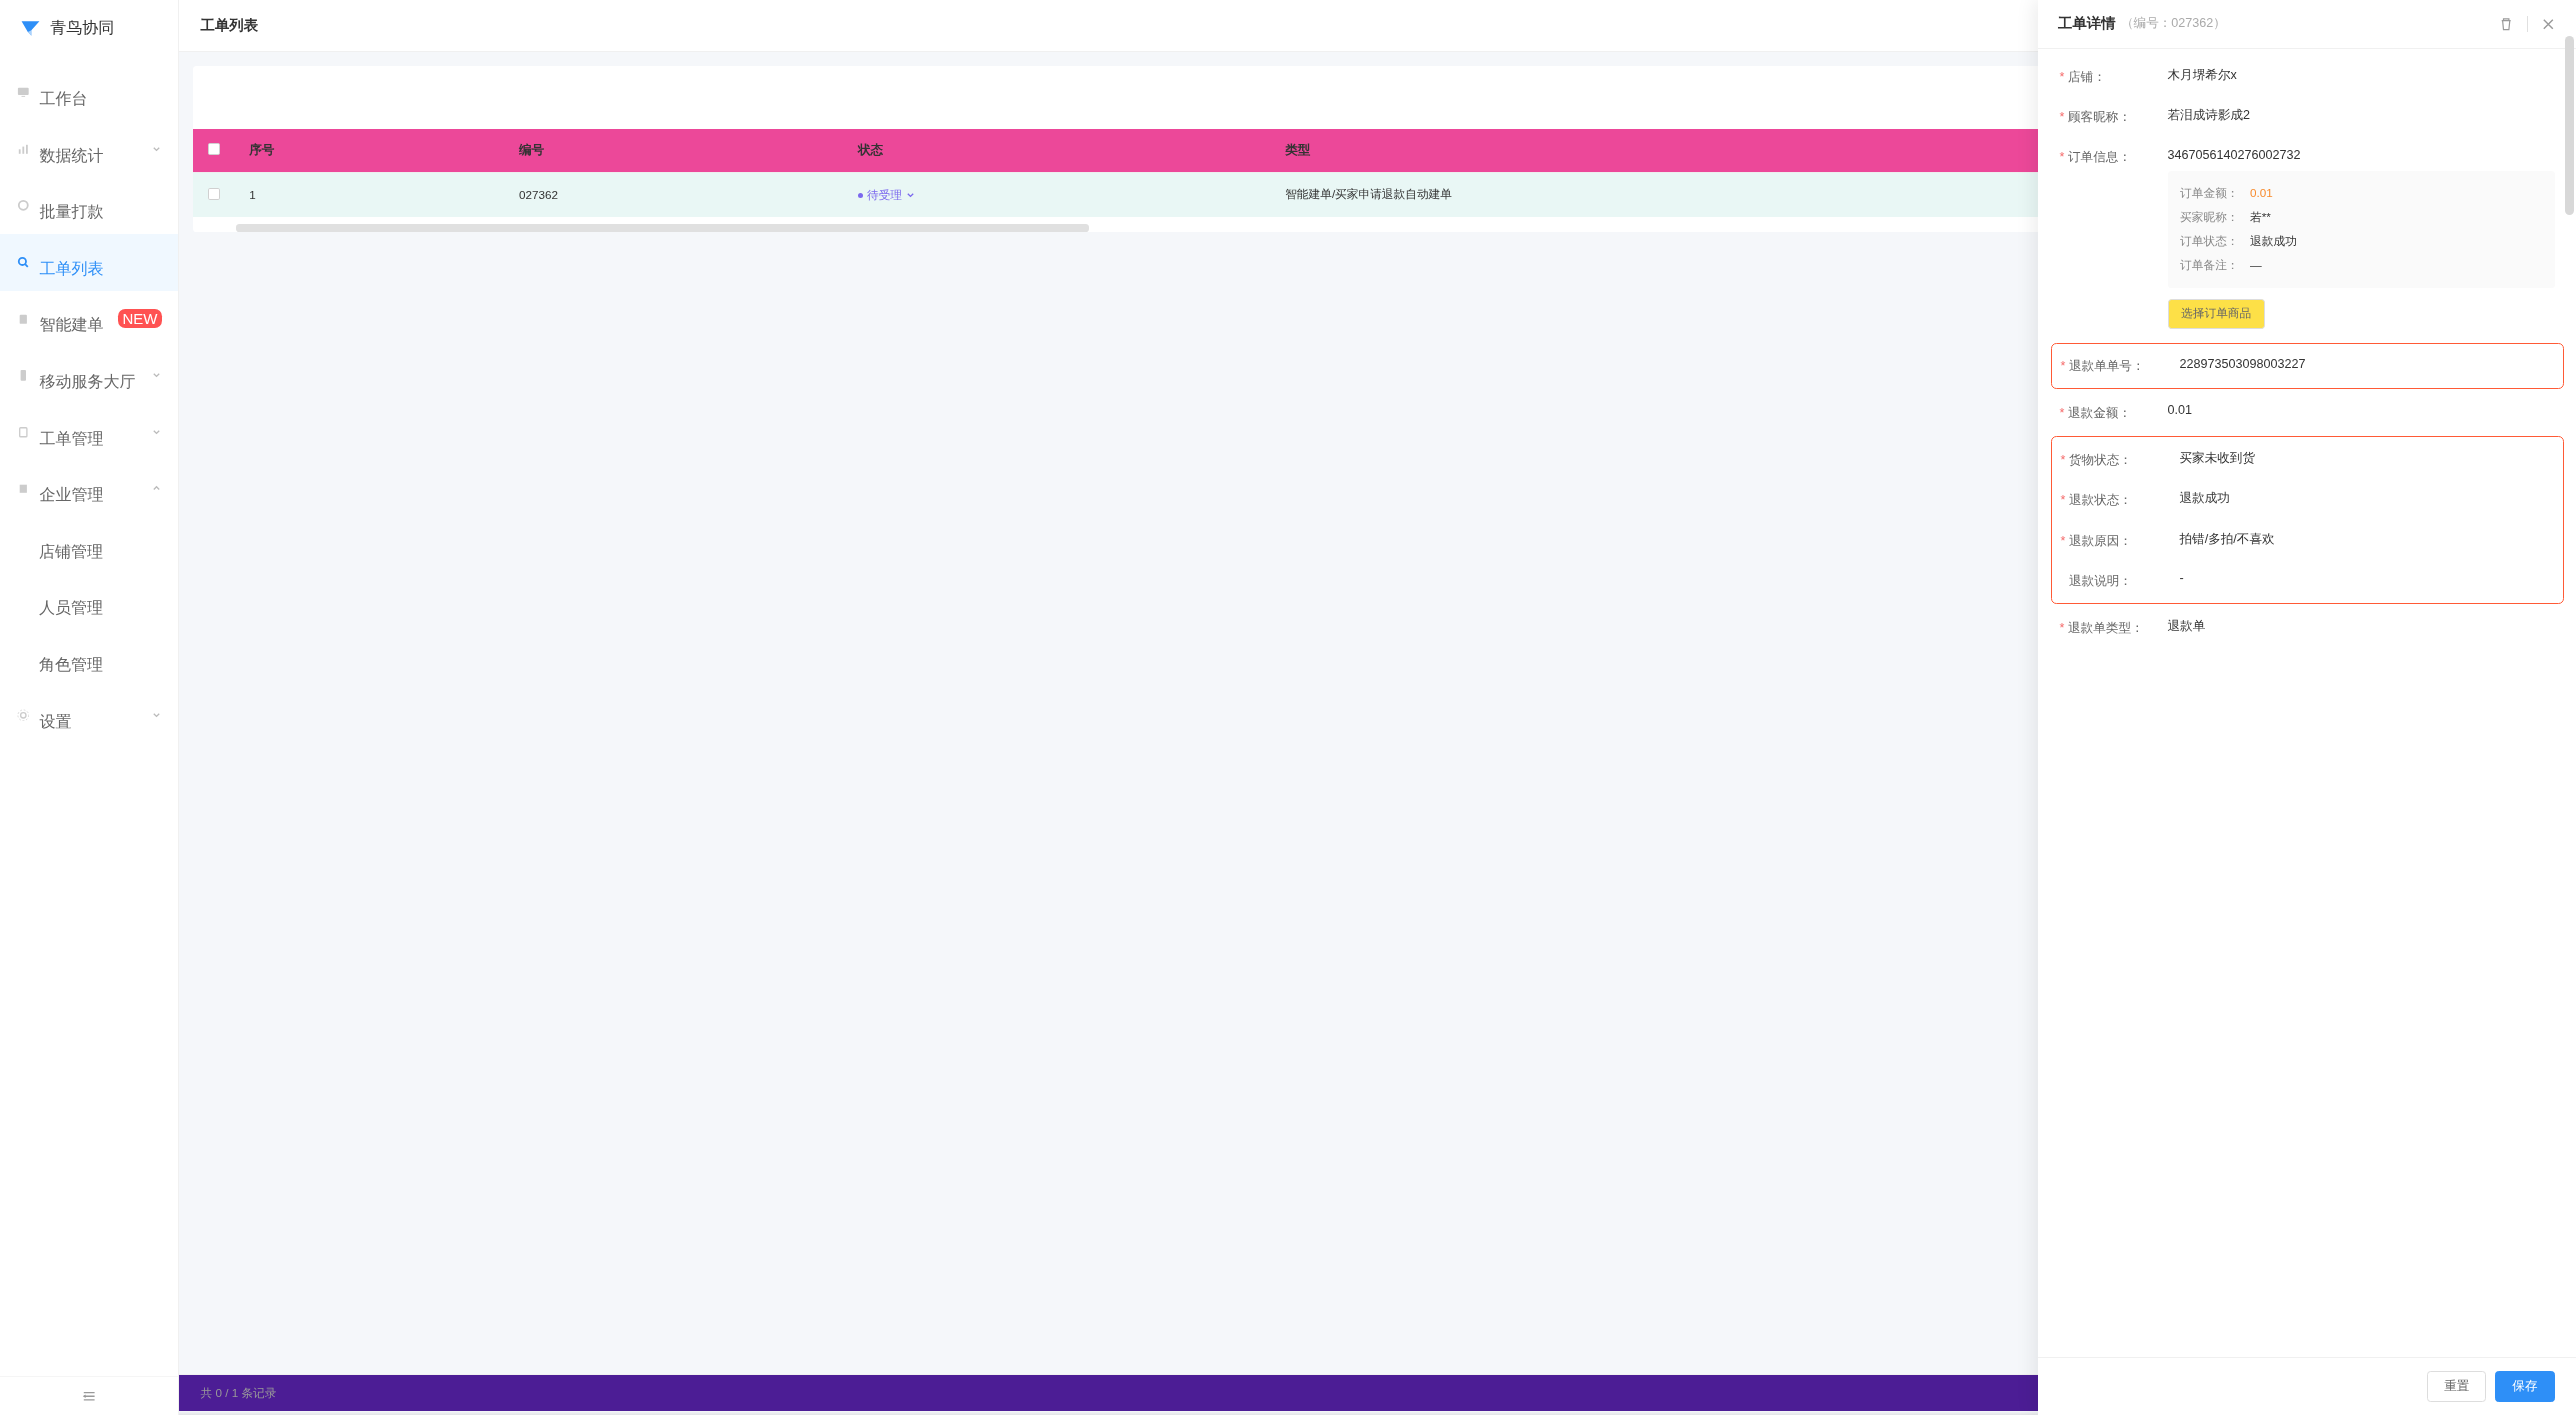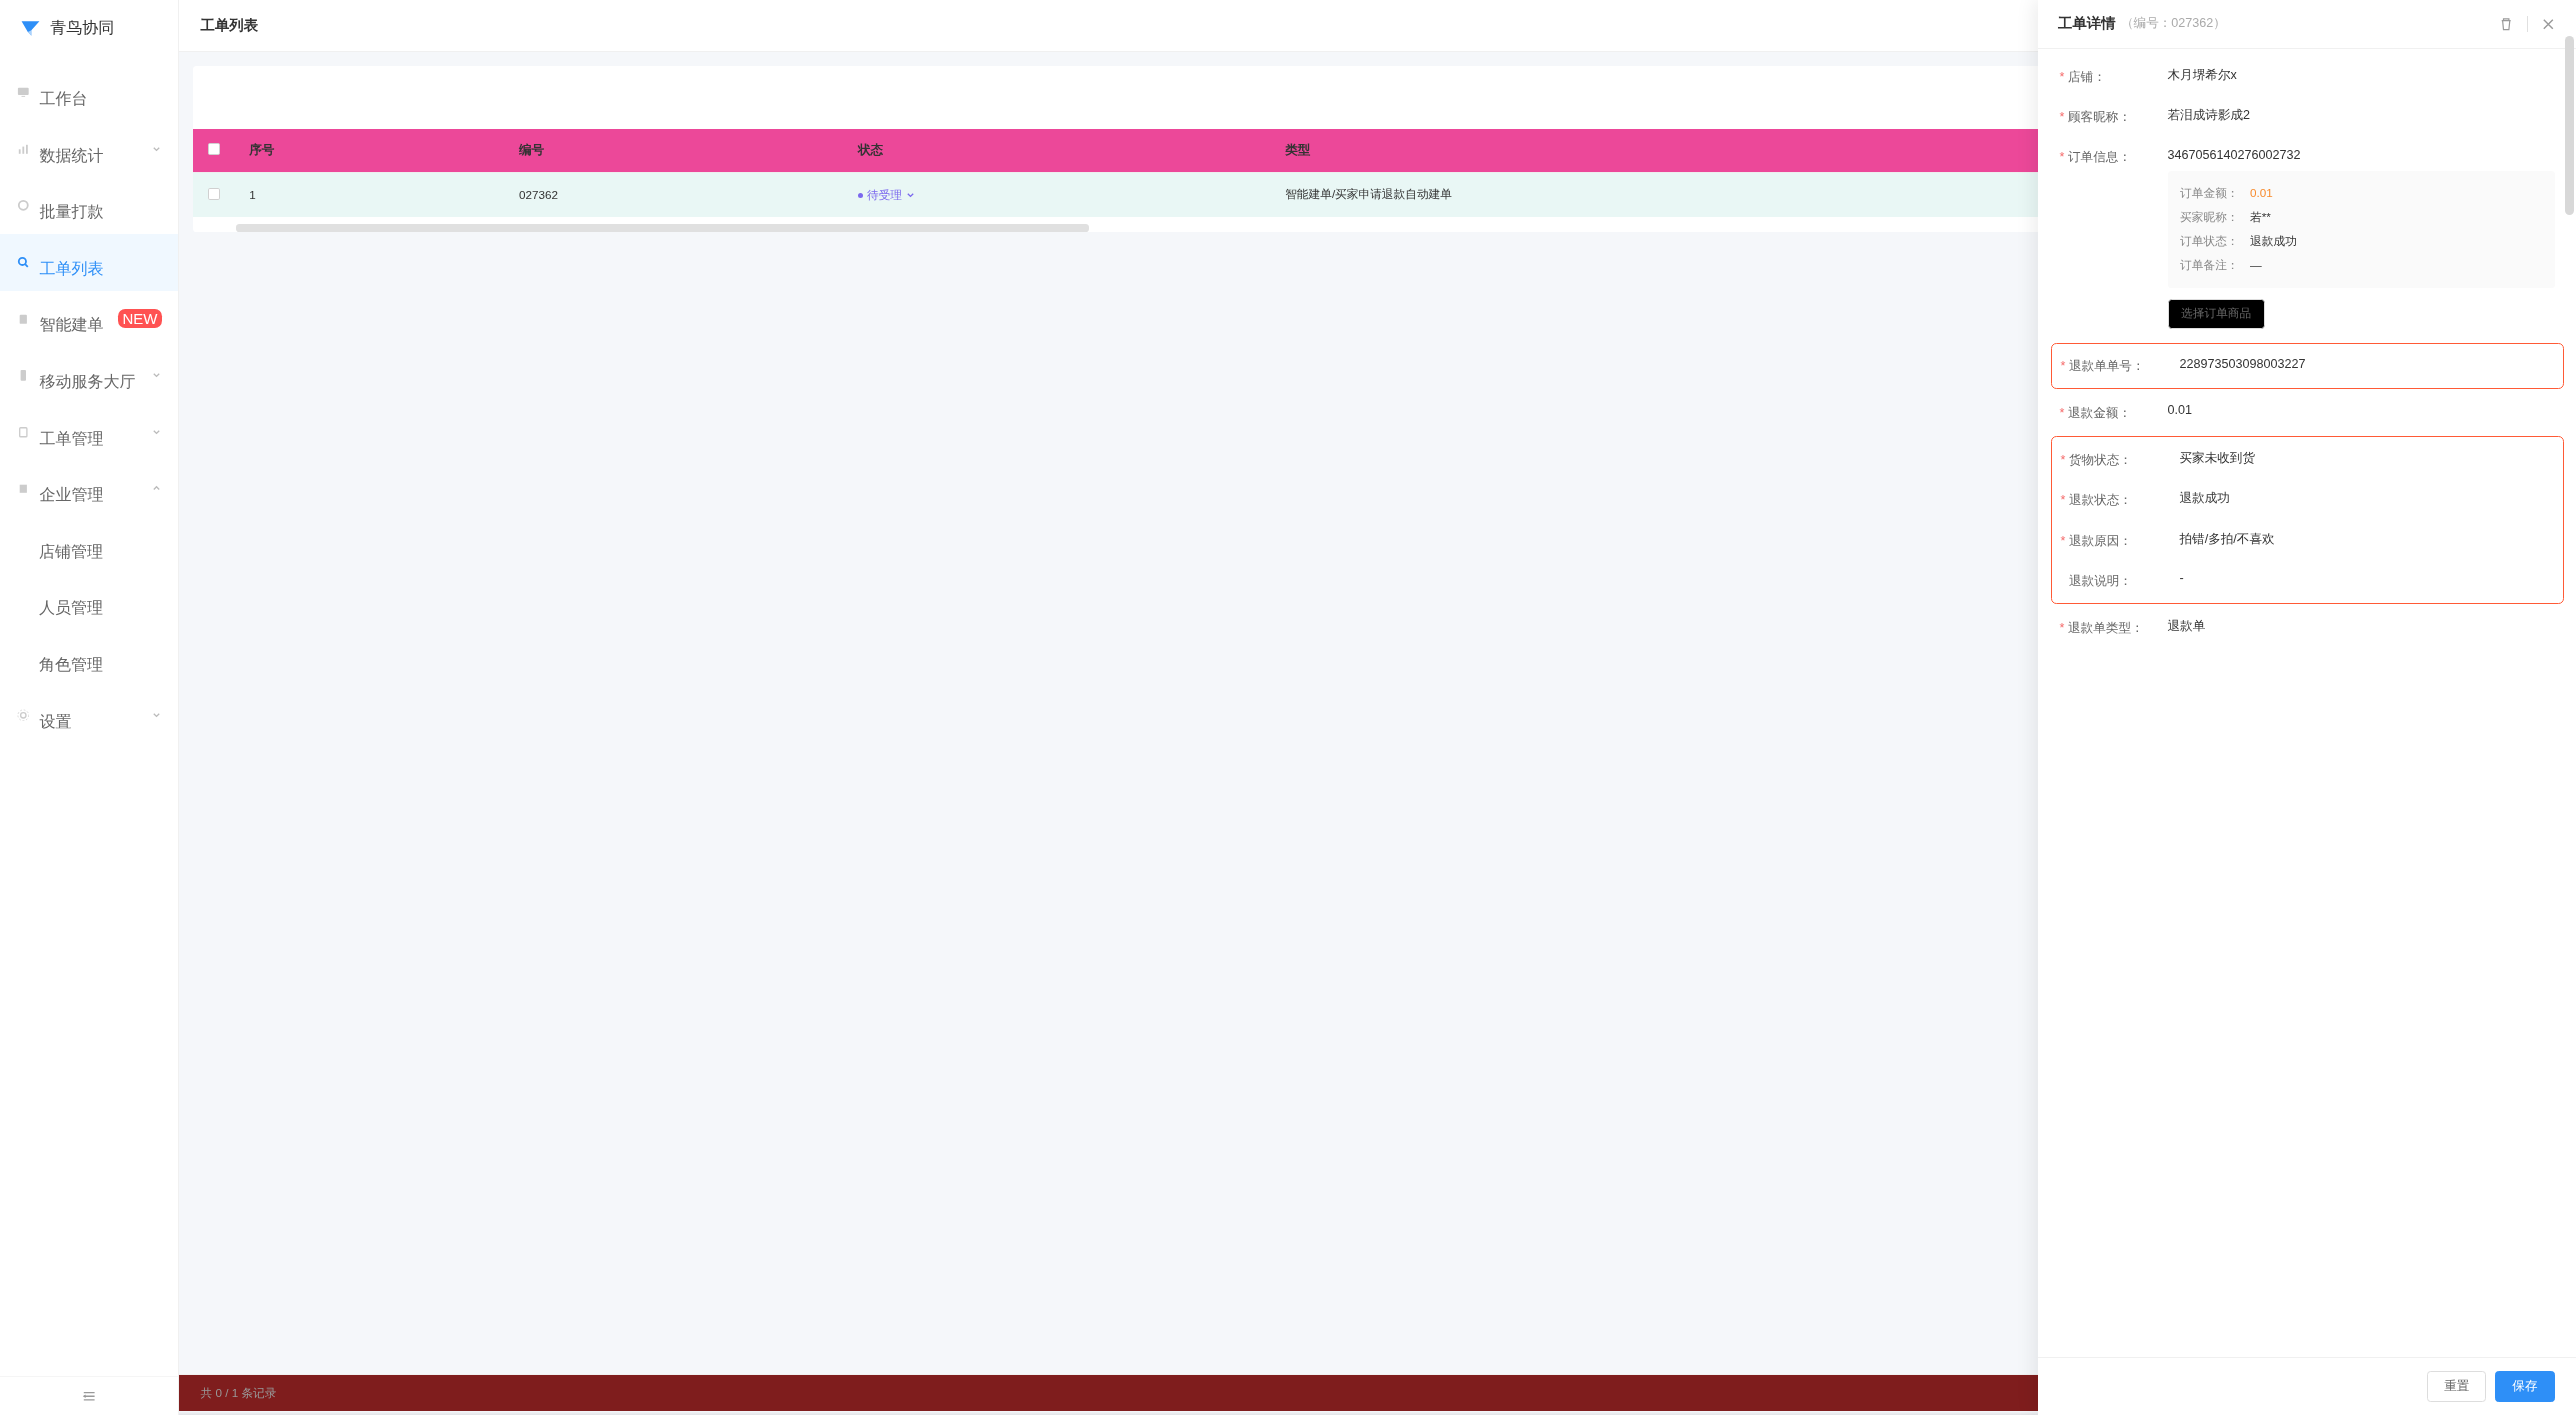--- a/index.html
+++ b/index.html
@@ -39,21 +39,21 @@
     .data-table thead th { text-align: left; padding: 12.6px 14.4px; background: #ec4899; font-weight: 600; color: #333; border-bottom: 0.9px solid #eee; font-size: 12.6px; white-space: nowrap; }
     .data-table tbody td { padding: 14.4px; color: #333; font-size: 11.7px; vertical-align: middle; }
     .data-table tbody tr.row-selected { background: #e9f7f5; }
     .checkbox { width: 12.6px; height: 12.6px; border: 0.9px solid #d0d0d0; border-radius: 1.8px; background: #fff; display: inline-block; cursor: pointer; }
     .status-tag { color: #7b68ee; display: inline-flex; align-items: center; gap: 3.6px; cursor: pointer; }
     .status-dot { width: 5.4px; height: 5.4px; border-radius: 50%; background: #7b68ee; display: inline-block; }
     
     .scroll-track { height: 7.2px; background: #f5f5f5; margin: 7.2px 18px 0 43px; border-radius: 3.6px; position: relative; width: 36%; }
     .scroll-thumb { height: 100%; width: 100%; background: #e0e0e0; border-radius: 3.6px; }
     
-    .page-footer { padding: 10.8px 21.5px; color: #999; font-size: 11.7px; background: #7f1d1d; border-top: 0.9px solid #f0f0f0; }
+    .page-footer { padding: 10.8px 21.5px; color: #999; font-size: 11.7px; background: #4c1d95; border-top: 0.9px solid #f0f0f0; }
     
     
     .detail-panel { position: absolute; right: 0; top: 0; bottom: 0; width: 538px; background: #fff; box-shadow: -3.6px 0 18px rgba(0,0,0,0.08); display: flex; flex-direction: column; z-index: 100; }
     .panel-header { padding: 14.4px 20px; border-bottom: 0.9px solid #f0f0f0; display: flex; align-items: center; }
     .panel-title { font-size: 14.4px; font-weight: 600; color: #333; }
     .panel-subtitle { color: #aaa; font-size: 12.6px; margin-left: 5.4px; font-weight: 400; }
     .panel-actions { margin-left: auto; display: flex; align-items: center; gap: 12.6px; }
     .panel-icon-btn { width: 16px; height: 16px; cursor: pointer; color: #999; display: inline-flex; align-items: center; justify-content: center; }
     .panel-divider { width: 0.9px; height: 16px; background: #e0e0e0; }
     
@@ -63,21 +63,21 @@
     .form-label { width: 108px; text-align: left; color: #666; font-size: 12.6px; flex-shrink: 0; padding-top: 1.8px; }
     .form-label .req { color: #f56c6c; margin-right: 3.6px; }
     .form-value { flex: 1; color: #333; font-size: 12.6px; }
     
     .order-box { background: #fafafa; padding: 10.8px 12.6px; border-radius: 3.6px; margin-top: 9px; }
     .order-box-row { display: flex; padding: 4.5px 0; font-size: 11.7px; }
     .order-box-label { color: #888; width: 70px; }
     .order-box-value { color: #333; }
     .order-box-value.orange { color: #f78b2e; }
     
-    .select-btn { display: inline-block; padding: 6.3px 12.6px; border: 0.9px solid #ddd; border-radius: 3.6px; background: #000000; color: #666; font-size: 11.7px; margin-top: 10.8px; cursor: pointer; }
+    .select-btn { display: inline-block; padding: 6.3px 12.6px; border: 0.9px solid #ddd; border-radius: 3.6px; background: #fde047; color: #666; font-size: 11.7px; margin-top: 10.8px; cursor: pointer; }
     
     .hl-box { border: 1.8px solid #ff5a36; border-radius: 5.4px; padding: 1.8px 7.2px; margin: 3.6px -9px; }
     .hl-box .form-row { padding: 10.8px 1.8px; gap: 11px; }
     
     .panel-footer { padding: 12.6px 21.5px; border-top: 0.9px solid #f0f0f0; display: flex; justify-content: flex-end; gap: 9px; }
     .btn { padding: 6.3px 16px; border-radius: 3.6px; font-size: 12.6px; cursor: pointer; border: 0.9px solid #ddd; background: #fff; color: #666; }
     .btn-primary { background: #2e8ff7; border-color: #2e8ff7; color: #fff; }
     
     
     .right-scroll { position: absolute; right: 1.8px; top: 36px; width: 9px; height: 179px; background: #d8d8d8; border-radius: 4.5px; z-index: 200; }

